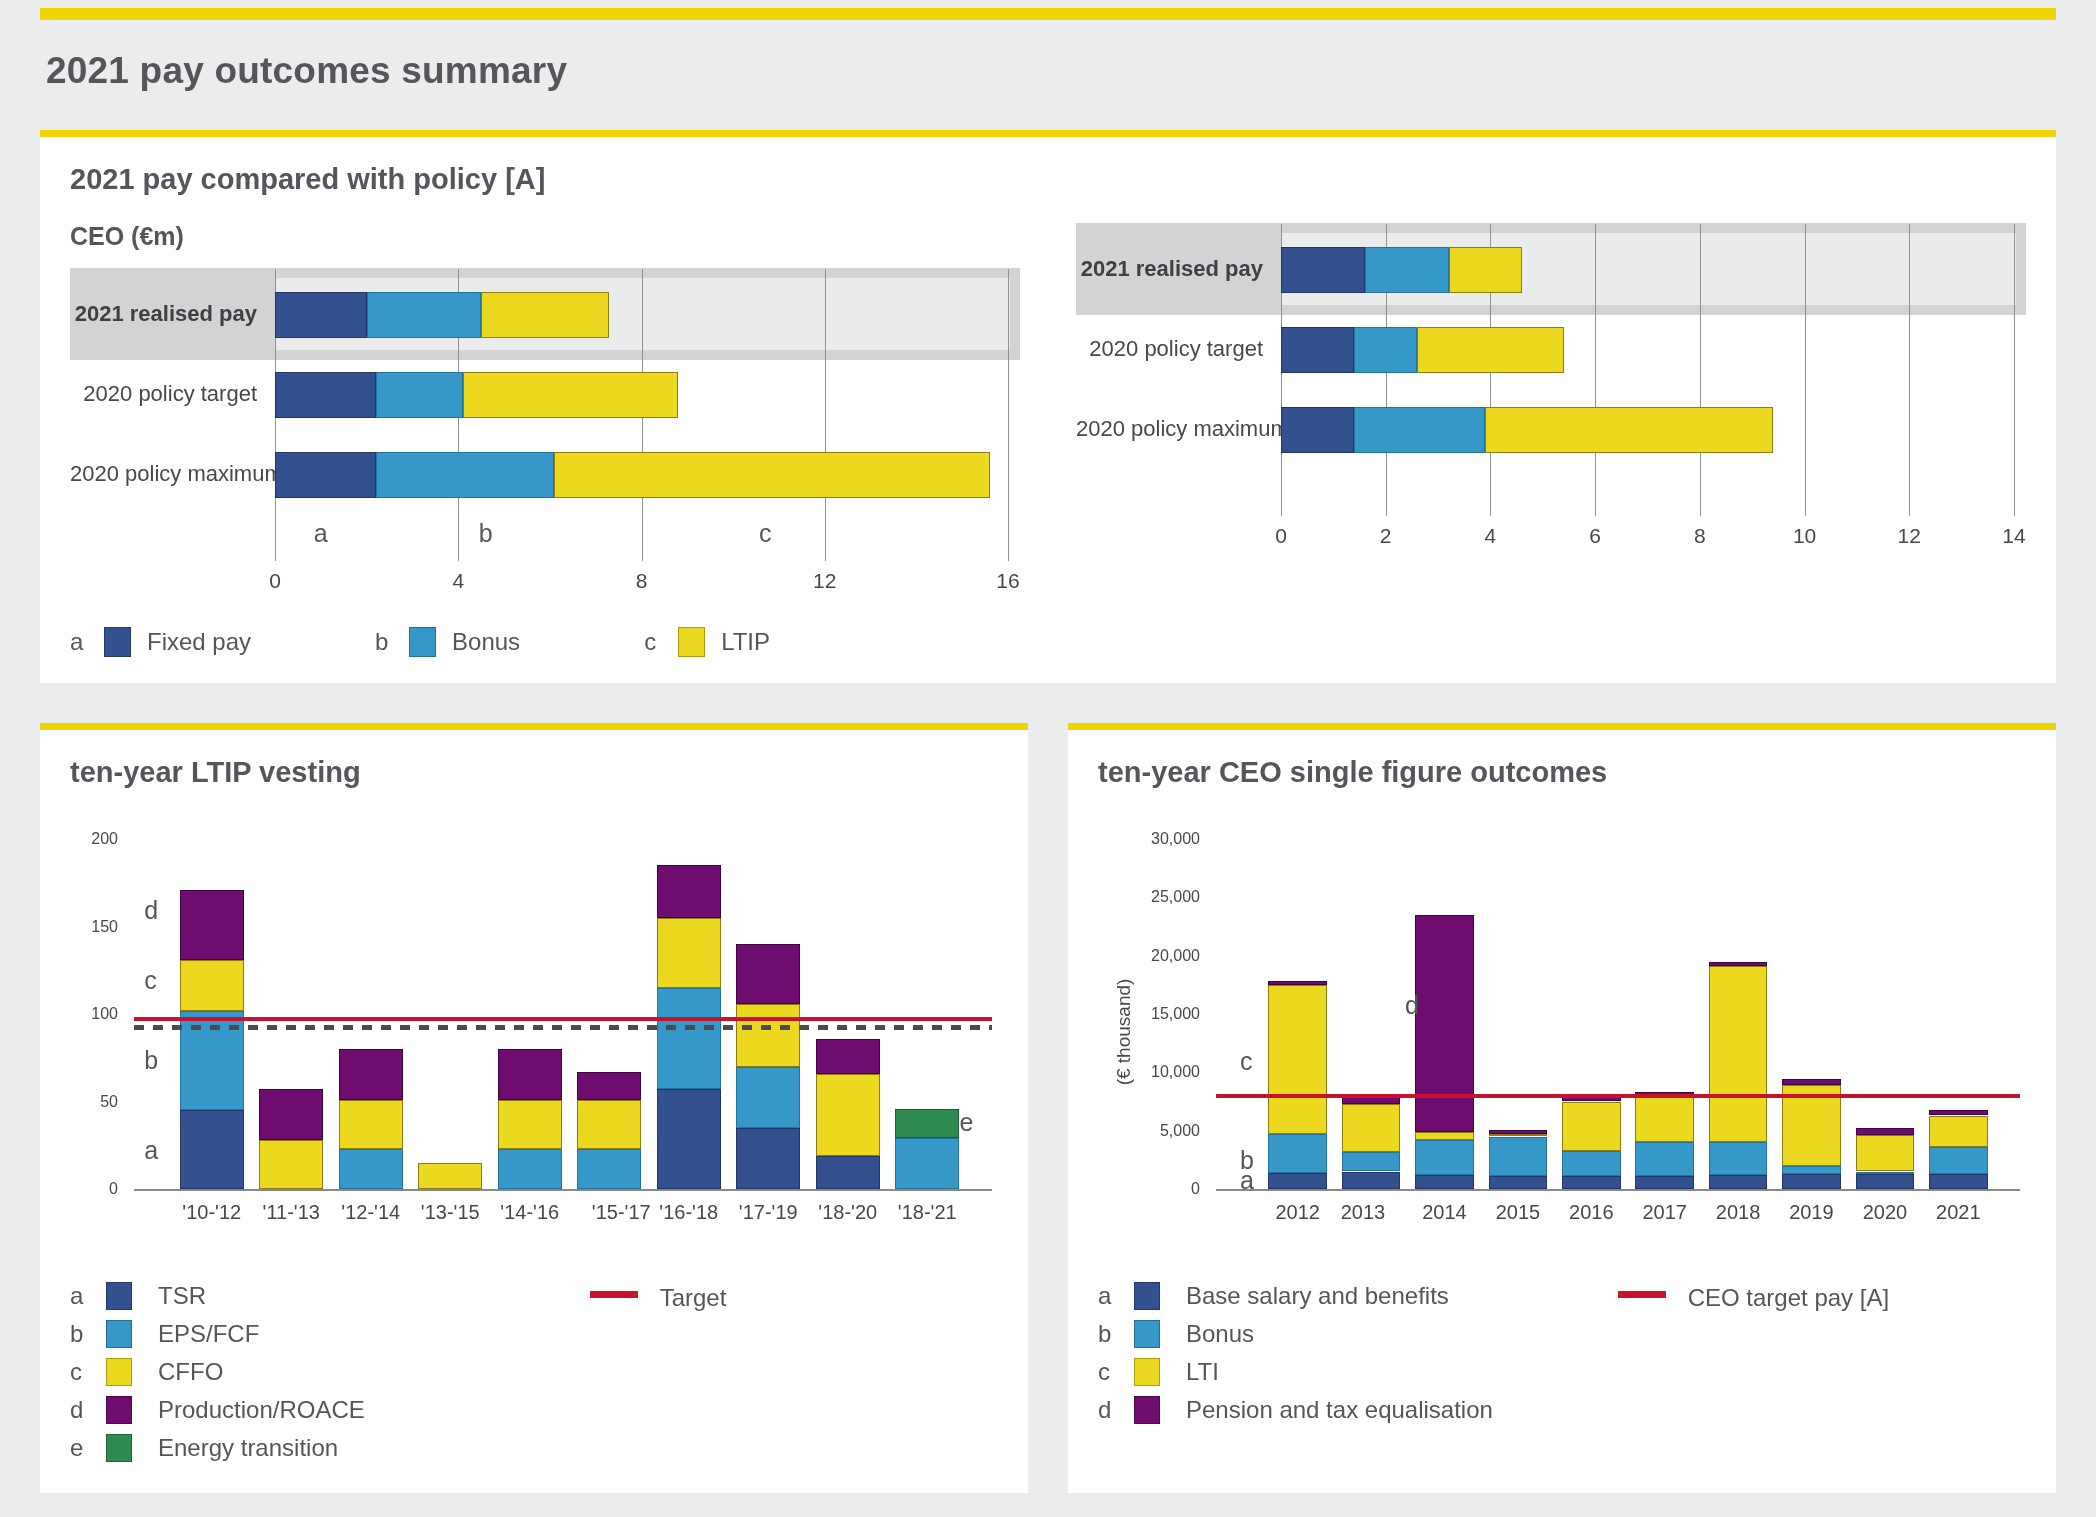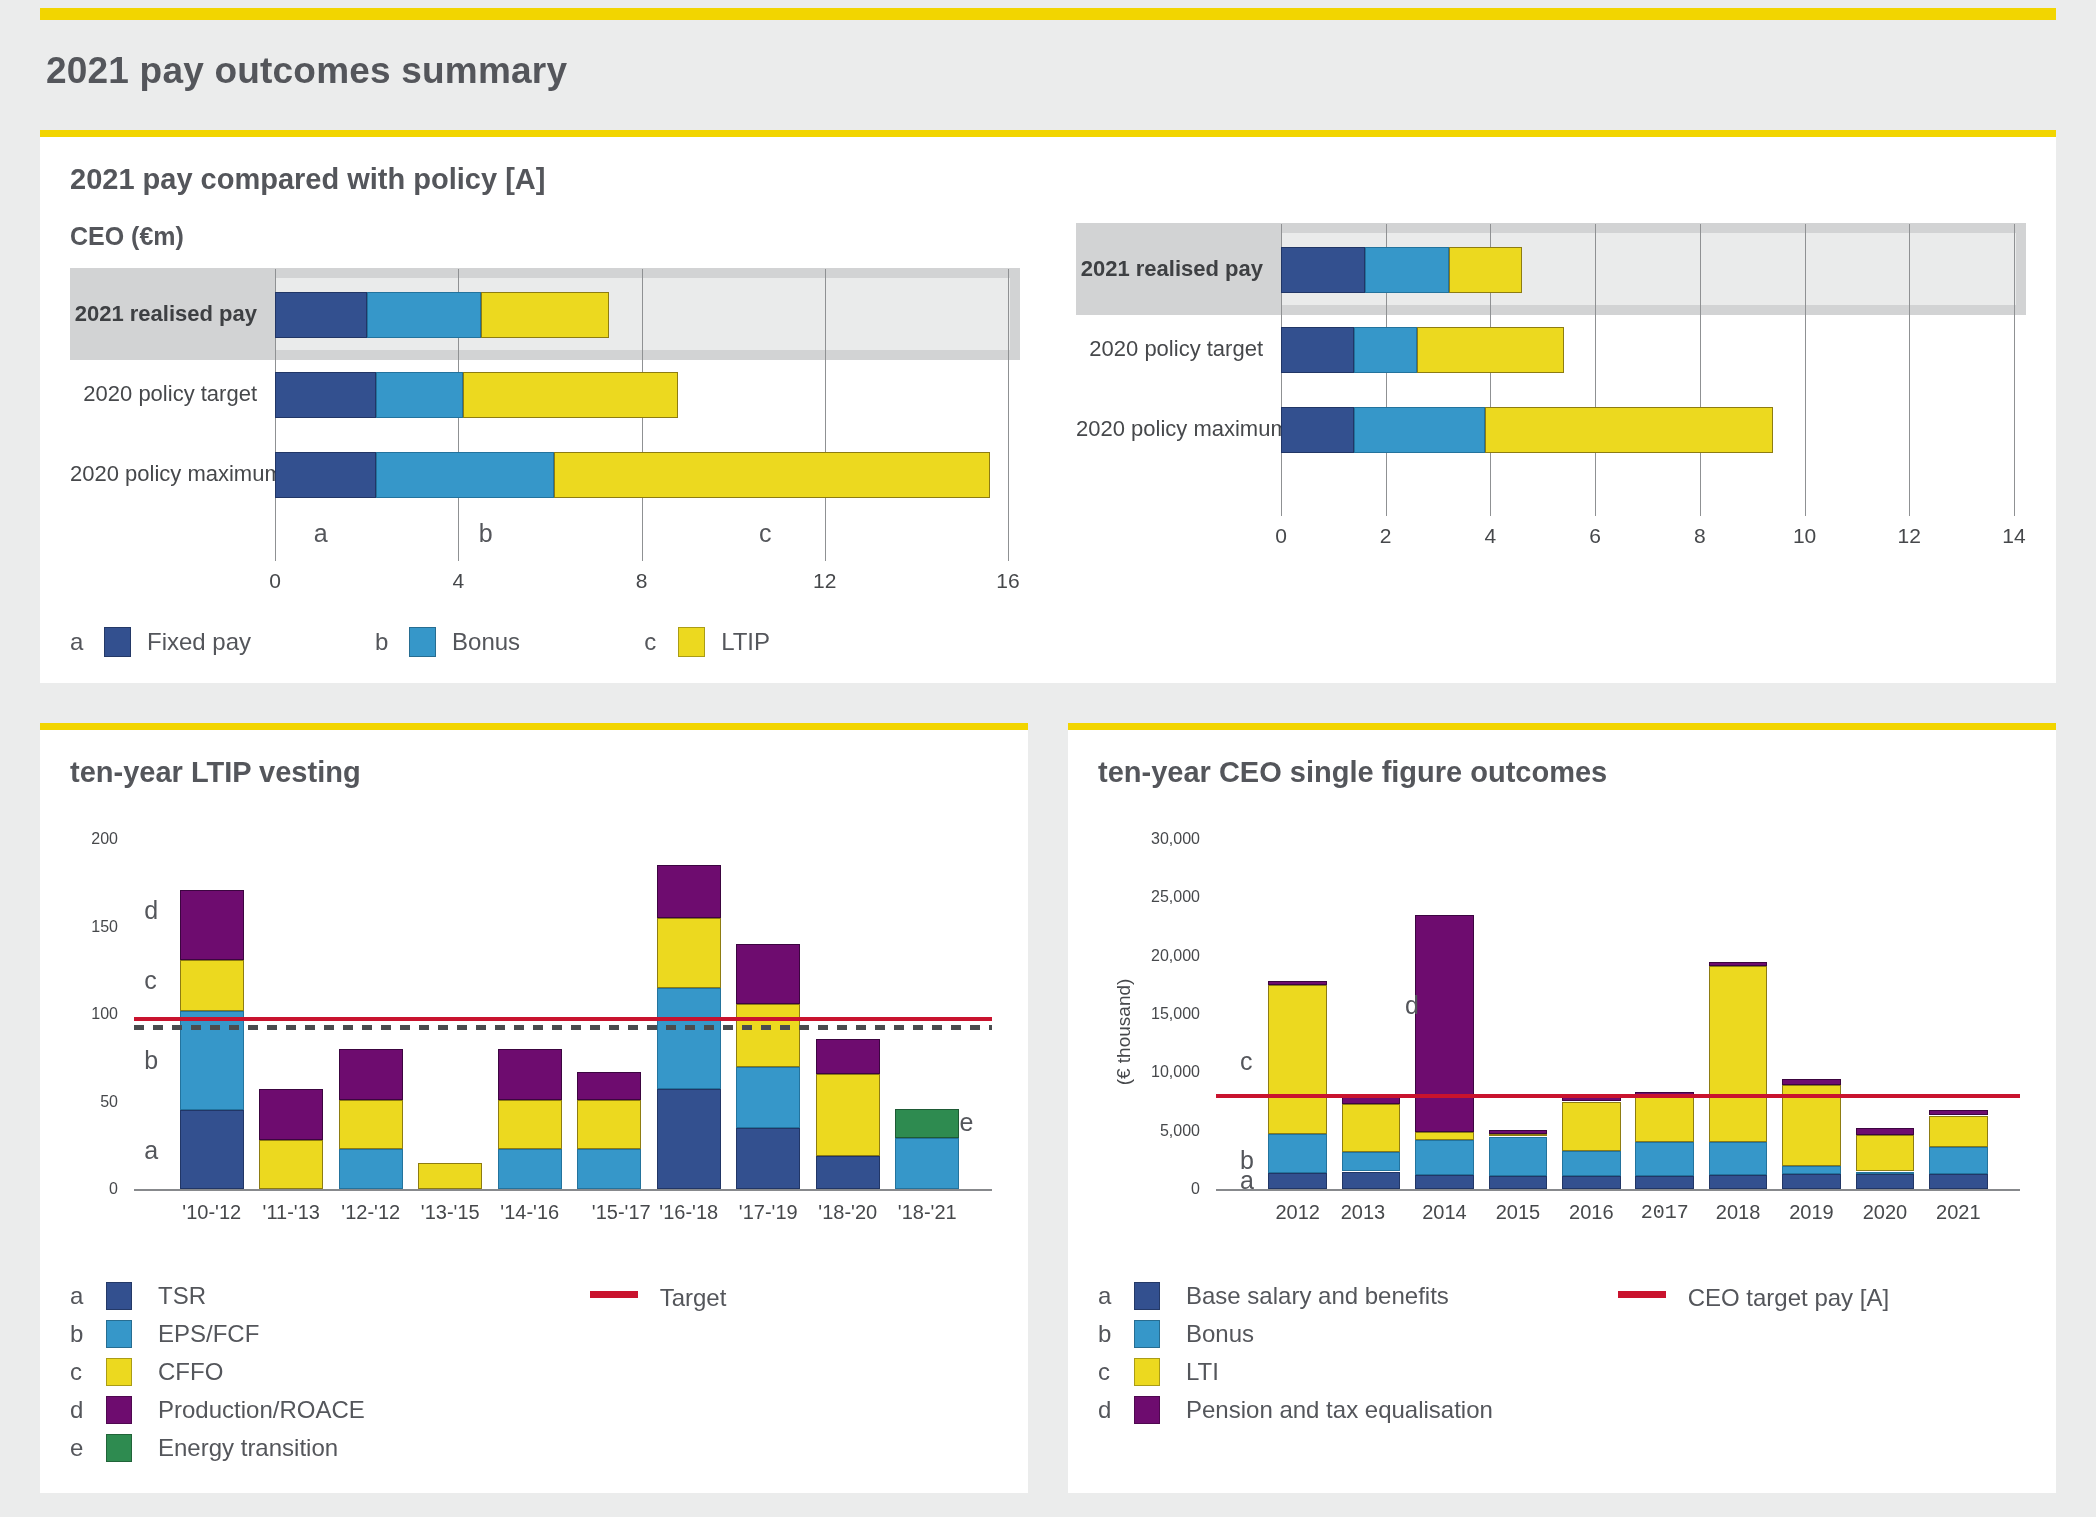--- a/index.html
+++ b/index.html
@@ -167,21 +167,21 @@
             <div class="seg" style="left: 109.95px; width: 63.6px; top: 195.5px; height: 99.75px; background: rgb(54, 151, 201); border: 1px solid rgba(14, 72, 105, 0.45);"></div>
             <div class="seg" style="left: 109.95px; width: 63.6px; top: 144.75px; height: 50.75px; background: rgb(236, 217, 31); border: 1px solid rgb(141, 124, 18);"></div>
             <div class="seg" style="left: 109.95px; width: 63.6px; top: 74.75px; height: 70px; background: rgb(110, 12, 111); border: 1px solid rgb(60, 5, 64);"></div>
             <div class="catlab" style="left: 141.75px; top: 386px;">'10-'12</div>
             <div class="seg" style="left: 189.45px; width: 63.6px; top: 325px; height: 49px; background: rgb(236, 217, 31); border: 1px solid rgb(141, 124, 18);"></div>
             <div class="seg" style="left: 189.45px; width: 63.6px; top: 274.25px; height: 50.75px; background: rgb(110, 12, 111); border: 1px solid rgb(60, 5, 64);"></div>
             <div class="catlab" style="left: 221.25px; top: 386px;">'11-'13</div>
             <div class="seg" style="left: 268.95px; width: 63.6px; top: 333.75px; height: 40.25px; background: rgb(54, 151, 201); border: 1px solid rgba(14, 72, 105, 0.45);"></div>
             <div class="seg" style="left: 268.95px; width: 63.6px; top: 284.75px; height: 49px; background: rgb(236, 217, 31); border: 1px solid rgb(141, 124, 18);"></div>
             <div class="seg" style="left: 268.95px; width: 63.6px; top: 234px; height: 50.75px; background: rgb(110, 12, 111); border: 1px solid rgb(60, 5, 64);"></div>
-            <div class="catlab" style="left: 300.75px; top: 386px;">'12-'12</div>
+            <div class="catlab" style="left: 300.75px; top: 386px;">'12-'14</div>
             <div class="seg" style="left: 348.45px; width: 63.6px; top: 347.75px; height: 26.25px; background: rgb(236, 217, 31); border: 1px solid rgb(141, 124, 18);"></div>
             <div class="catlab" style="left: 380.25px; top: 386px;">'13-'15</div>
             <div class="seg" style="left: 427.95px; width: 63.6px; top: 333.75px; height: 40.25px; background: rgb(54, 151, 201); border: 1px solid rgba(14, 72, 105, 0.45);"></div>
             <div class="seg" style="left: 427.95px; width: 63.6px; top: 284.75px; height: 49px; background: rgb(236, 217, 31); border: 1px solid rgb(141, 124, 18);"></div>
             <div class="seg" style="left: 427.95px; width: 63.6px; top: 234px; height: 50.75px; background: rgb(110, 12, 111); border: 1px solid rgb(60, 5, 64);"></div>
             <div class="catlab" style="left: 459.75px; top: 386px;">'14-'16</div>
             <div class="seg" style="left: 507.45px; width: 63.6px; top: 333.75px; height: 40.25px; background: rgb(54, 151, 201); border: 1px solid rgba(14, 72, 105, 0.45);"></div>
             <div class="seg" style="left: 507.45px; width: 63.6px; top: 284.75px; height: 49px; background: rgb(236, 217, 31); border: 1px solid rgb(141, 124, 18);"></div>
             <div class="seg" style="left: 507.45px; width: 63.6px; top: 256.75px; height: 28px; background: rgb(110, 12, 111); border: 1px solid rgb(60, 5, 64);"></div>
             <div class="catlab" style="left: 539.25px; top: 386px; margin-left: 12px;">'15-'17</div>
@@ -284,21 +284,21 @@
             <div class="catlab" style="left: 419.9px; top: 386px;">2015</div>
             <div class="seg" style="left: 463.94px; width: 58.72px; top: 361.167px; height: 12.8333px; background: rgb(51, 80, 143); border: 1px solid rgba(18, 33, 70, 0.55);"></div>
             <div class="seg" style="left: 463.94px; width: 58.72px; top: 335.5px; height: 25.6667px; background: rgb(54, 151, 201); border: 1px solid rgba(14, 72, 105, 0.45);"></div>
             <div class="seg" style="left: 463.94px; width: 58.72px; top: 286.5px; height: 49px; background: rgb(236, 217, 31); border: 1px solid rgb(141, 124, 18);"></div>
             <div class="seg" style="left: 463.94px; width: 58.72px; top: 281.833px; height: 4.66667px; background: rgb(110, 12, 111); border: 1px solid rgb(60, 5, 64);"></div>
             <div class="catlab" style="left: 493.3px; top: 386px;">2016</div>
             <div class="seg" style="left: 537.34px; width: 58.72px; top: 361.167px; height: 12.8333px; background: rgb(51, 80, 143); border: 1px solid rgba(18, 33, 70, 0.55);"></div>
             <div class="seg" style="left: 537.34px; width: 58.72px; top: 327.333px; height: 33.8333px; background: rgb(54, 151, 201); border: 1px solid rgba(14, 72, 105, 0.45);"></div>
             <div class="seg" style="left: 537.34px; width: 58.72px; top: 280.667px; height: 46.6667px; background: rgb(236, 217, 31); border: 1px solid rgb(141, 124, 18);"></div>
             <div class="seg" style="left: 537.34px; width: 58.72px; top: 277.167px; height: 3.5px; background: rgb(110, 12, 111); border: 1px solid rgb(60, 5, 64);"></div>
-            <div class="catlab" style="left: 566.7px; top: 386px; font-family: Liberation Mono, monospace;">2017</div>
+            <div class="catlab" style="left: 566.7px; top: 386px;">2017</div>
             <div class="seg" style="left: 610.74px; width: 58.72px; top: 360px; height: 14px; background: rgb(51, 80, 143); border: 1px solid rgba(18, 33, 70, 0.55);"></div>
             <div class="seg" style="left: 610.74px; width: 58.72px; top: 327.333px; height: 32.6667px; background: rgb(54, 151, 201); border: 1px solid rgba(14, 72, 105, 0.45);"></div>
             <div class="seg" style="left: 610.74px; width: 58.72px; top: 151.167px; height: 176.167px; background: rgb(236, 217, 31); border: 1px solid rgb(141, 124, 18);"></div>
             <div class="seg" style="left: 610.74px; width: 58.72px; top: 146.5px; height: 4.66667px; background: rgb(110, 12, 111); border: 1px solid rgb(60, 5, 64);"></div>
             <div class="catlab" style="left: 640.1px; top: 386px;">2018</div>
             <div class="seg" style="left: 684.14px; width: 58.72px; top: 358.833px; height: 15.1667px; background: rgb(51, 80, 143); border: 1px solid rgba(18, 33, 70, 0.55);"></div>
             <div class="seg" style="left: 684.14px; width: 58.72px; top: 350.667px; height: 8.16667px; background: rgb(54, 151, 201); border: 1px solid rgba(14, 72, 105, 0.45);"></div>
             <div class="seg" style="left: 684.14px; width: 58.72px; top: 270.167px; height: 80.5px; background: rgb(236, 217, 31); border: 1px solid rgb(141, 124, 18);"></div>
             <div class="seg" style="left: 684.14px; width: 58.72px; top: 264.333px; height: 5.83333px; background: rgb(110, 12, 111); border: 1px solid rgb(60, 5, 64);"></div>
             <div class="catlab" style="left: 713.5px; top: 386px;">2019</div>

